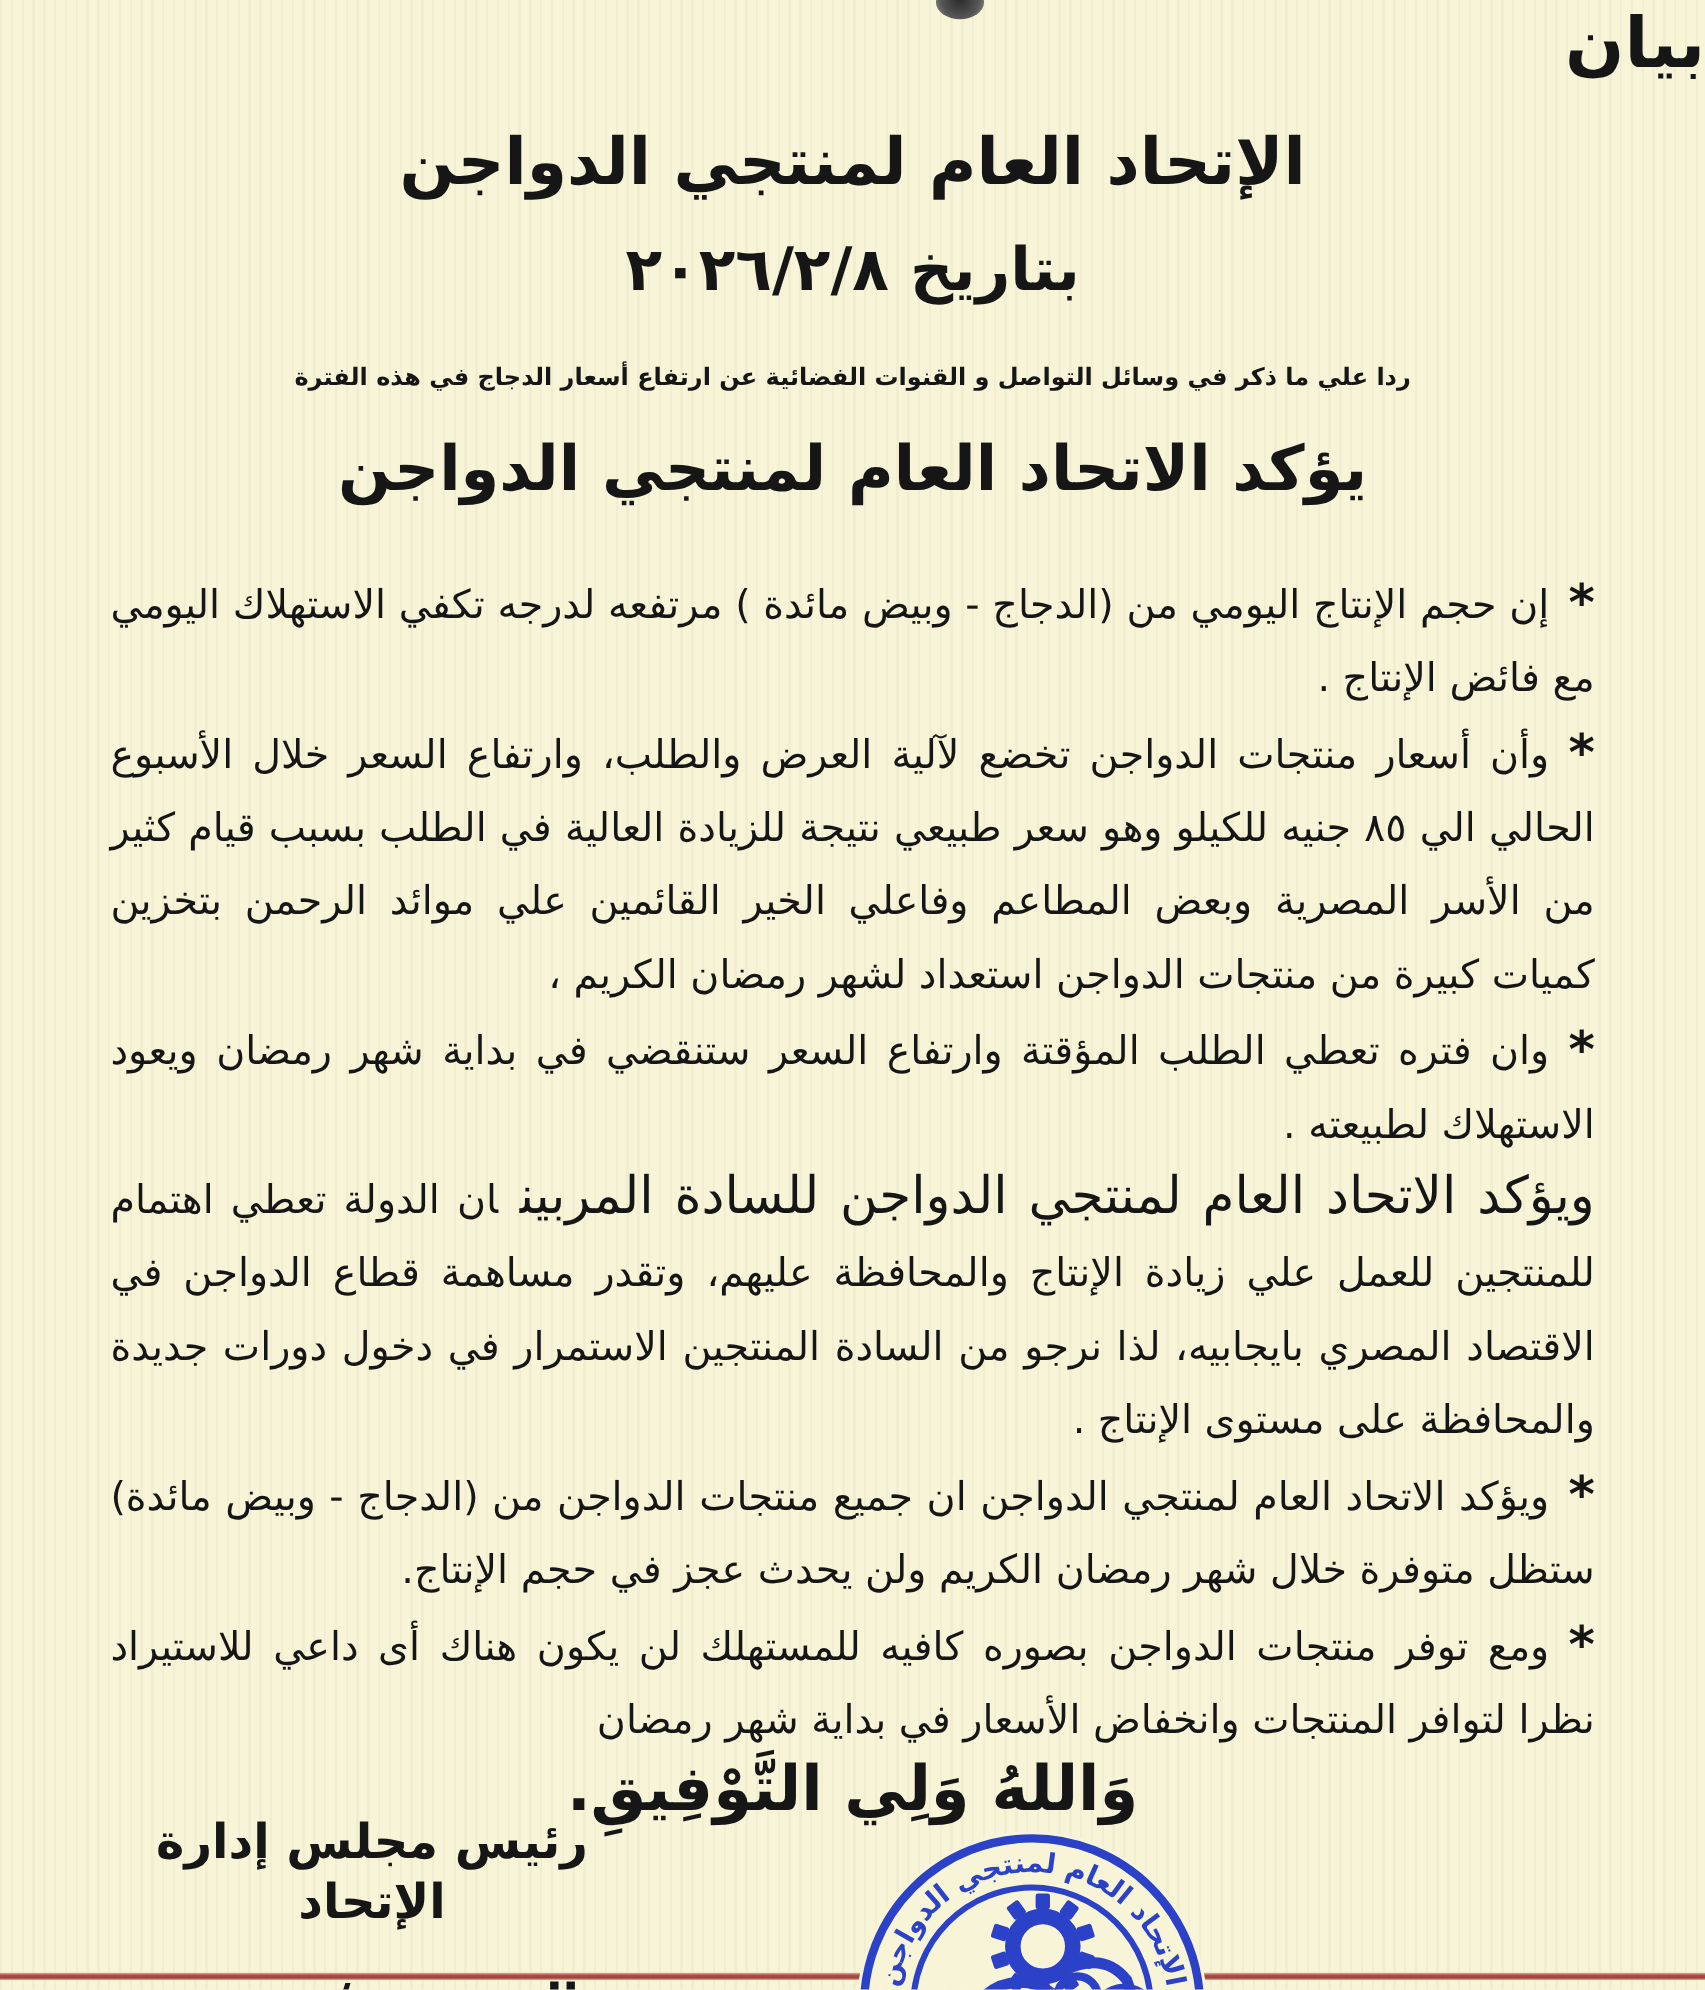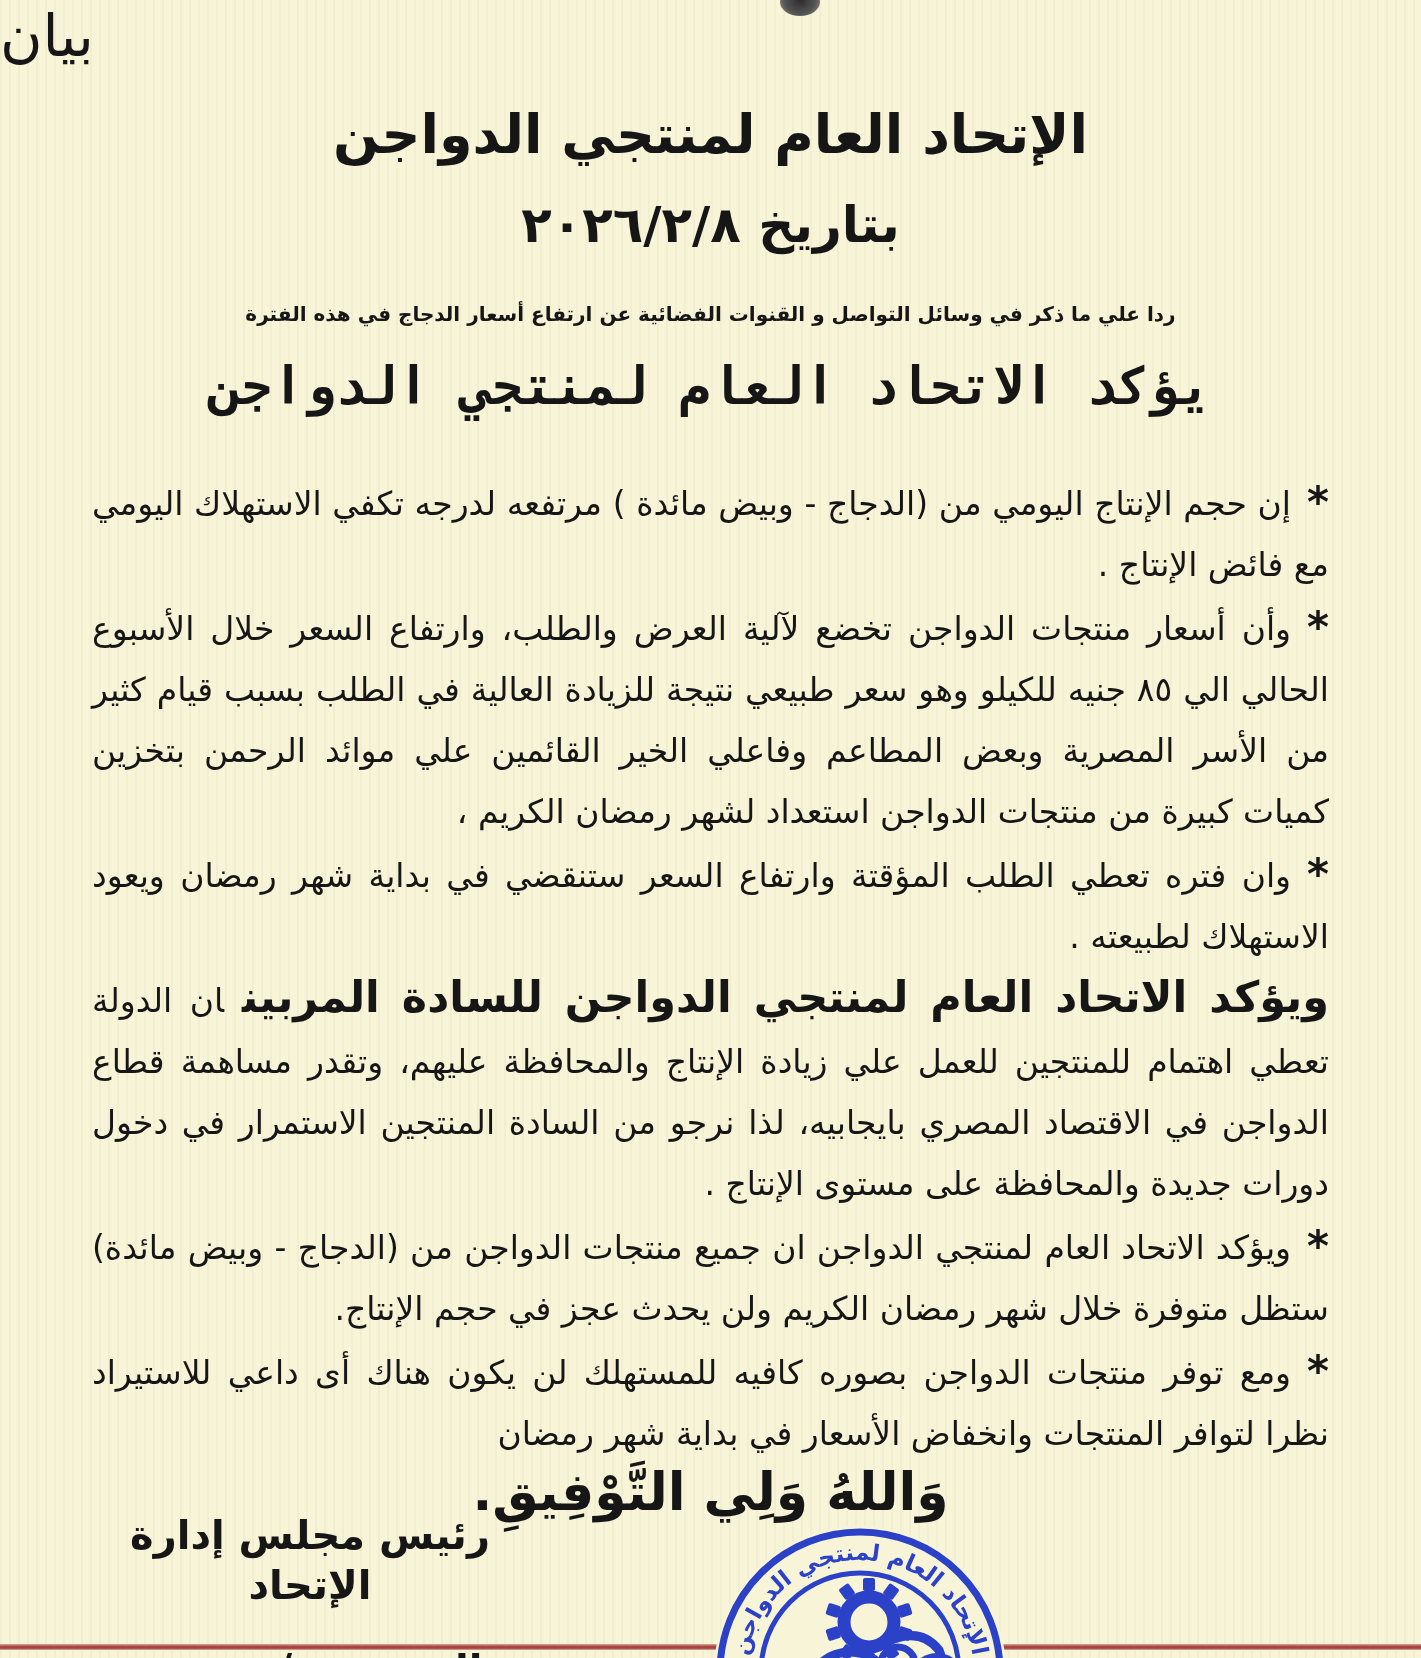--- a/index.html
+++ b/index.html
@@ -14,33 +14,33 @@
   }
   .page { width: 100%; height: 100%; direction: rtl; position: relative; }
 
   .top-blob {
     position: absolute; left: 780px; top: -14px;
     width: 40px; height: 28px; border-radius: 50%;
     background: radial-gradient(circle at 50% 40%, #2a2a2a 0%, #555 60%, #9a9788 100%);
     filter: blur(0.6px);
   }
 
-  h1.doc-title { margin: 2px 0 0; line-height: 68px; font-size: 58px; font-weight: normal; text-align: left; }
+  h1.doc-title { margin: 2px 0 0; line-height: 68px; font-size: 58px; font-weight: bold; text-align: right; }
   h2.org-name  { margin: 32px 0 0; line-height: 66px; font-size: 54px; font-weight: bold; text-align: center; }
   h3.date-line { margin: 28px 0 0; line-height: 58px; font-size: 50px; font-weight: bold; text-align: center; }
   p.intro-line { margin: 42px 0 0; line-height: 36px; font-size: 20px; font-weight: bold; text-align: center; }
-  h2.affirm    { margin: 26px 0 0; line-height: 66px; font-size: 52px; font-weight: bold; text-align: center; font-family: Liberation Mono, monospace; }
+  h2.affirm    { margin: 26px 0 0; line-height: 66px; font-size: 52px; font-weight: bold; text-align: center; }
 
   .body-text { margin-top: 46px; padding: 0 92px; font-size: 33px; line-height: 61px; text-align: justify; }
   .body-text p { margin: 0; }
   .bullet-marker {
     display: inline-block; font-weight: bold; font-size: 42px;
     line-height: 61px; margin-left: 16px; position: relative; top: 2px;
   }
-  .display-bold { font-weight: bold; font-size: 43px; line-height: 61px; margin-left: 18px; }
+  .display-bold { font-weight: normal; font-size: 43px; line-height: 61px; margin-left: 18px; }
 
   p.closing { margin: 4px 0 0; font-size: 52px; font-weight: bold; text-align: center; line-height: 48px; }
 
   .signature {
     position: absolute; left: 86px; top: 1508px; width: 448px;
     text-align: center; font-weight: bold; z-index: 3;
   }
   .signature .sig-title { margin: 0; font-size: 40px; line-height: 50px; }
   .signature .sig-name  { margin: 34px 0 0; font-size: 40px; line-height: 50px; }
 

